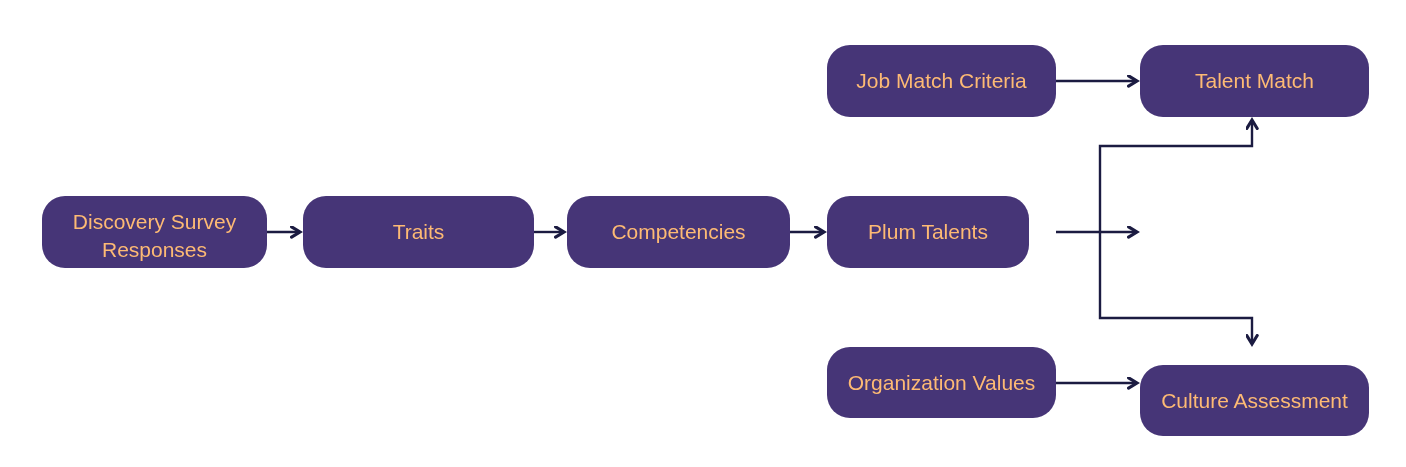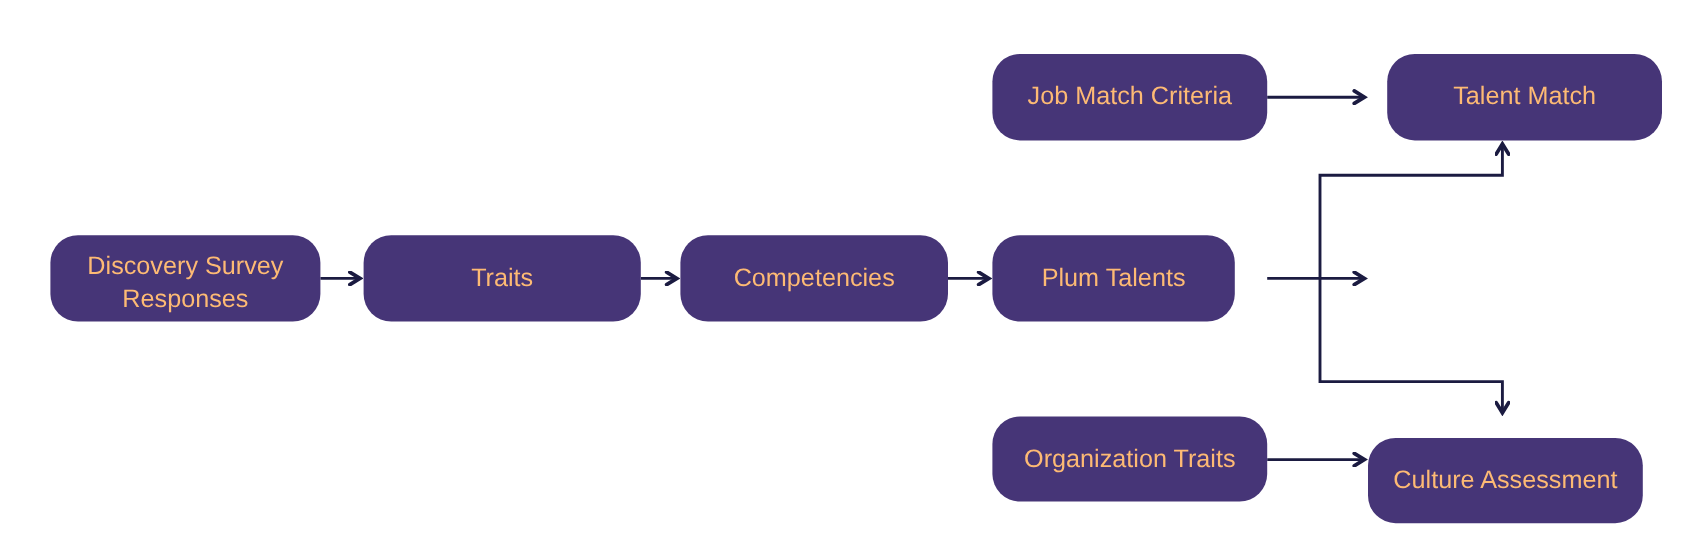--- a/index.html
+++ b/index.html
@@ -36,21 +36,21 @@
     box-sizing: border-box;
     padding: 4px 18px;
   }
   
   .n-discovery   { left: 42px;   top: 196px; width: 225px; height: 72px; align-items: flex-end; }
   .n-traits      { left: 303px;  top: 196px; width: 231px; height: 72px; }
   .n-compet      { left: 567px;  top: 196px; width: 223px; height: 72px; }
   .n-plum        { left: 827px;  top: 196px; width: 202px; height: 72px; }
   .n-leadership  { left: 1140px; top: 196px; width: 229px; height: 72px; }
   .n-jobmatch    { left: 827px;  top: 45px;  width: 229px; height: 72px; }
-  .n-talentmatch { left: 1140px; top: 45px;  width: 229px; height: 72px; margin-left: 16px; }
+  .n-talentmatch { left: 1140px; top: 45px;  width: 229px; height: 72px; }
   .n-orgvalues   { left: 827px;  top: 347px; width: 229px; height: 71px; }
   .n-culture     { left: 1140px; top: 365px; width: 229px; height: 71px; }
 </style>
 </head>
 <body>
 
 <div class="canvas">
 
   <svg class="connector-layer" width="1406" height="467" viewBox="0 0 1406 467">
     <defs>
@@ -82,19 +82,19 @@
   <div class="node n-plum">
     <span>Plum Talents</span>
   </div>
   <div class="node n-jobmatch">
     <span>Job Match Criteria</span>
   </div>
   <div class="node n-talentmatch">
     <span>Talent Match</span>
   </div>
   <div class="node n-orgvalues">
-    <span>Organization Traits</span>
+    <span>Organization Values</span>
   </div>
   <div class="node n-culture">
     <span>Culture Assessment</span>
   </div>
 
 </div>
 
 </body></html>

